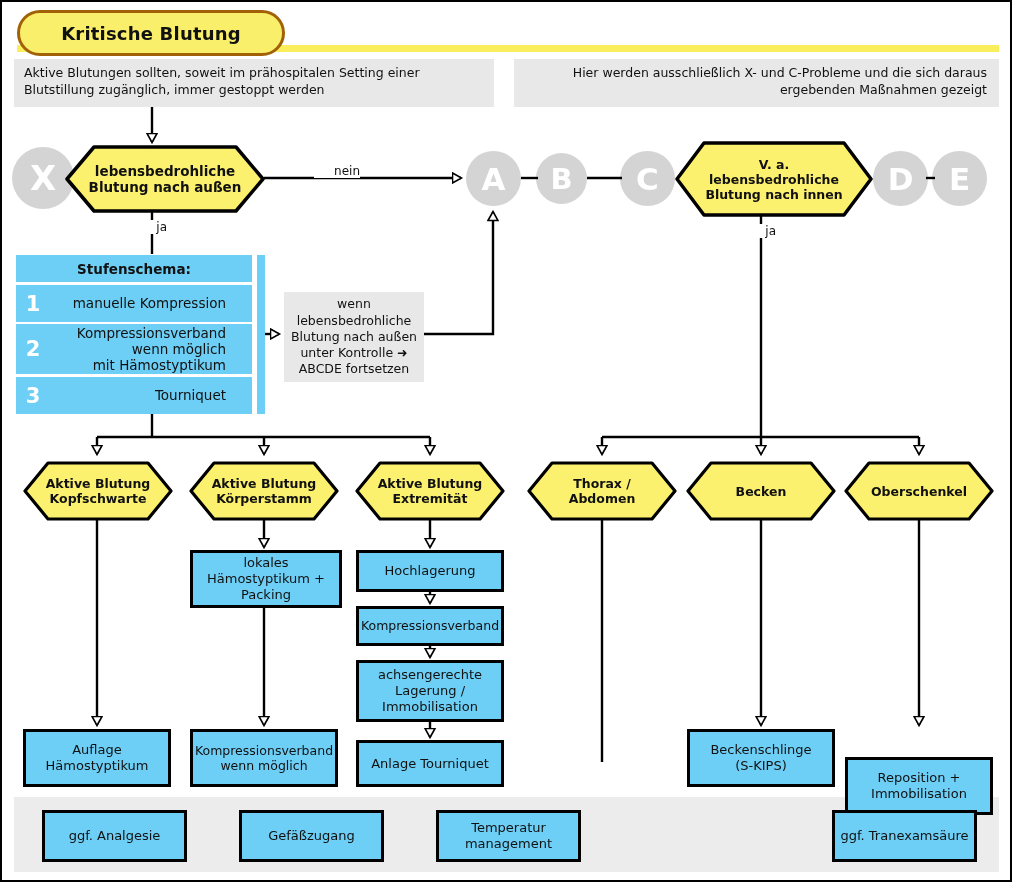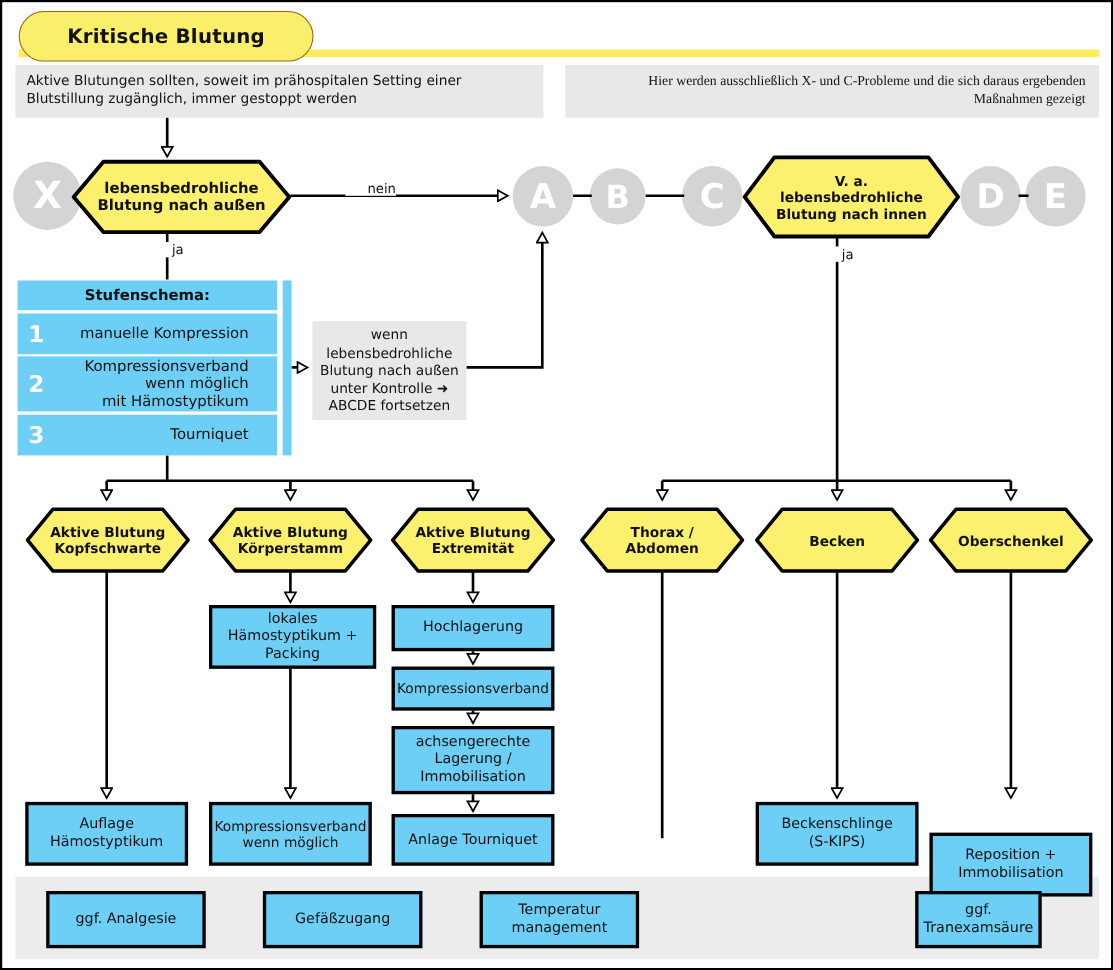--- a/index.html
+++ b/index.html
@@ -20,21 +20,21 @@
     color: #111111;
   }
 
   
   .abs { position: absolute; box-sizing: border-box; }
 
   
   #title-pill {
     left: 15px; top: 8px; width: 268px; height: 46px;
     background: #faef6b;
-    border: 1px solid #a16207;
+    border: 3px solid #a16207;
     border-radius: 24px;
     display: flex; align-items: center; justify-content: center;
     z-index: 6;
   }
   #title-pill span {
     font-size: 18px; font-weight: bold; letter-spacing: .2px;
   }
   #yellow-rule {
     left: 15px; top: 43px; width: 982px; height: 7px;
     background: #fbee5c;
@@ -44,21 +44,21 @@
   
   .intro-band {
     background: #e8e8e8;
     top: 57px; height: 48px;
     padding: 6px 10px;
     font-size: 12.5px;
     line-height: 1.35;
     z-index: 3;
   }
   #intro-left  { left: 12px;  width: 480px; text-align: left; }
-  #intro-right { left: 512px; width: 485px; text-align: right; padding-right: 12px; font-family: Liberation Serif, serif; }
+  #intro-right { left: 512px; width: 485px; text-align: right; padding-right: 12px; }
 
   
   .abcde-circle {
     background: #d4d4d4;
     border-radius: 50%;
     display: flex; align-items: center; justify-content: center;
     color: #ffffff;
     font-weight: bold;
     z-index: 1;
   }
@@ -344,17 +344,17 @@
 
   <div class="abs blue-box" style="left:40px; top:808px; width:145px; height:52px; font-size:13px;">
     <span>ggf. Analgesie</span>
   </div>
   <div class="abs blue-box" style="left:237px; top:808px; width:145px; height:52px; font-size:13px;">
     <span>Gefäßzugang</span>
   </div>
   <div class="abs blue-box" style="left:434px; top:808px; width:145px; height:52px; font-size:13px;">
     <span>Temperatur<br>management</span>
   </div>
-  <div class="abs blue-box" style="left:830px; top:808px; width:115px; height:52px; font-size:13px;">
+  <div class="abs blue-box" style="left:830px; top:808px; width:145px; height:52px; font-size:13px;">
     <span>ggf. Tranexamsäure</span>
   </div>
 
 </div>
 
 </body></html>

